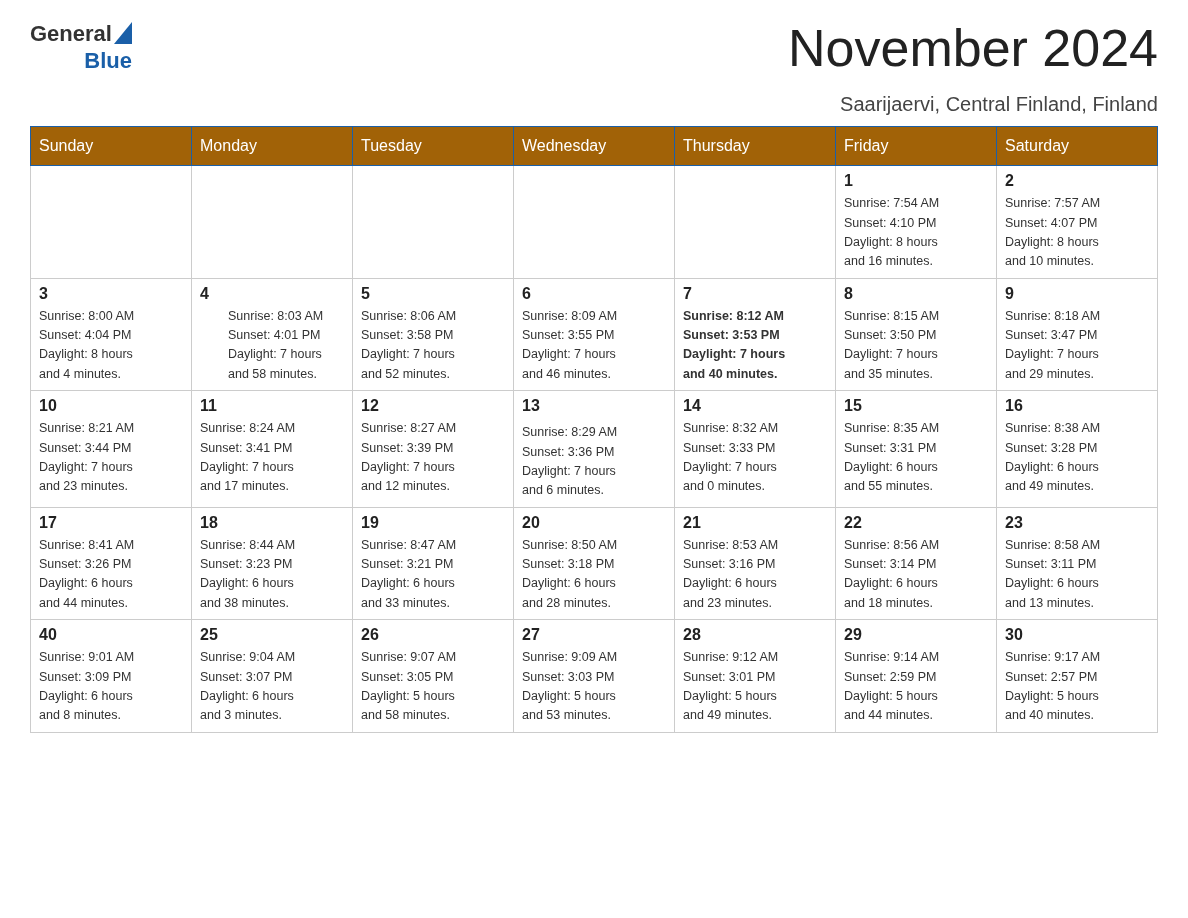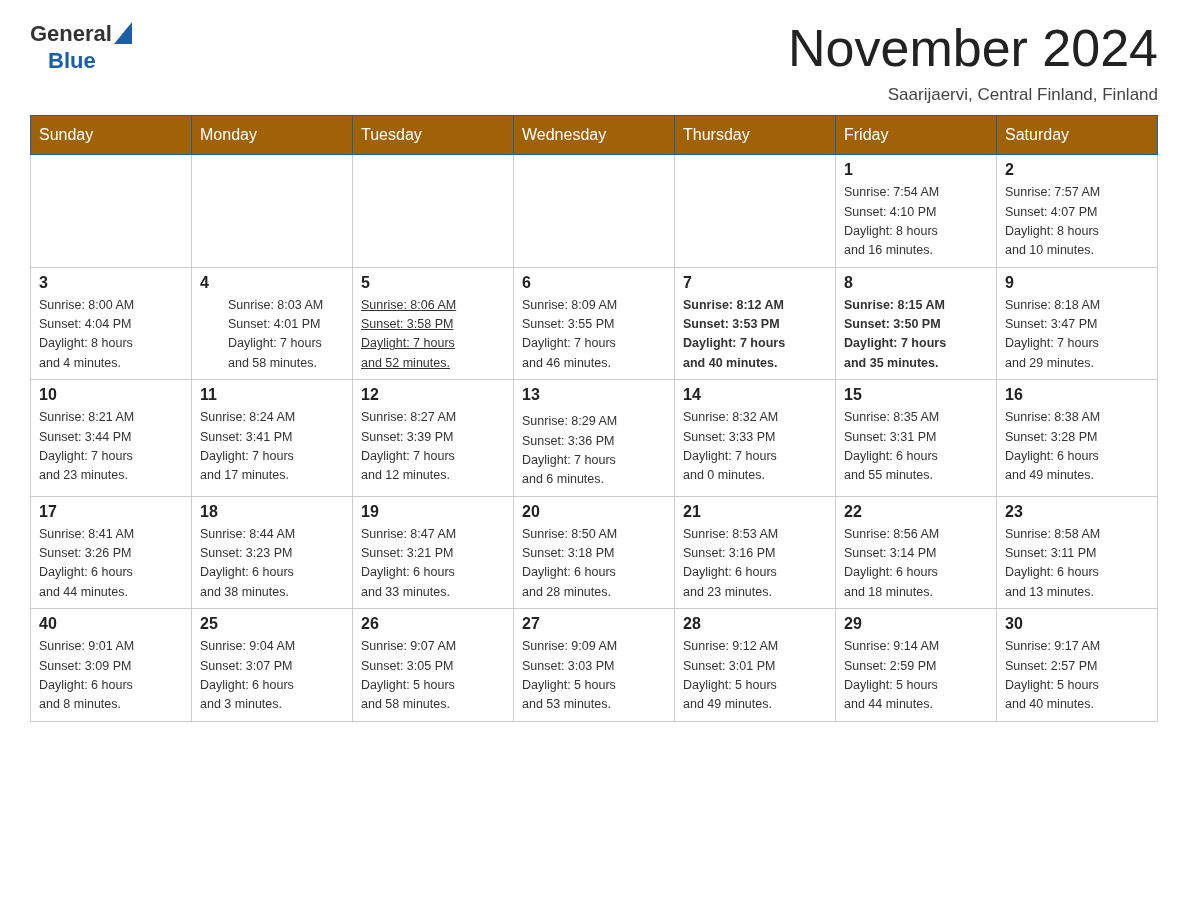--- a/index.html
+++ b/index.html
@@ -24,23 +24,23 @@
     .title-section {
       text-align: right;
     }
     .month-title {
       font-size: 52px;
       font-weight: normal;
       color: #222;
       line-height: 1.1;
     }
     .location-title {
-      font-size: 17px;
+      font-size: 20px;
       color: #444;
-      margin-top: 8px;
+      margin-top: 16px;
     }
     .calendar {
       width: 100%;
       border-collapse: collapse;
       margin-top: 10px;
     }
     .calendar th {
       background-color: #a16207;
       color: #fff;
       padding: 10px 8px;
@@ -70,21 +70,21 @@
     }
     .empty-cell {
       background: #fff;
     }
     tr.week-row td {
       height: 110px;
     }
     .logo-wrapper {
       display: flex;
       flex-direction: column;
-      align-items: flex-start;
+      align-items: flex-end;
     }
     .logo-line1 {
       display: flex;
       align-items: center;
     }
     .logo-line2 {
       font-size: 22px;
       font-weight: bold;
       color: #1a5fa8;
       margin-left: 18px;
@@ -155,42 +155,42 @@
         </td>
         <td>
           <span class="day-num">4</span>
           <div class="day-info" style="white-space: pre-line; margin-left: 28px;">Sunrise: 8:03 AM
 Sunset: 4:01 PM
 Daylight: 7 hours
 and 58 minutes.</div>
         </td>
         <td>
           <span class="day-num">5</span>
-          <div class="day-info" style="white-space: pre-line; text-decoration: underline;">Sunrise: 8:06 AM
+          <div class="day-info" style="white-space: pre-line;">Sunrise: 8:06 AM
 Sunset: 3:58 PM
 Daylight: 7 hours
 and 52 minutes.</div>
         </td>
         <td>
           <span class="day-num">6</span>
           <div class="day-info" style="white-space: pre-line;">Sunrise: 8:09 AM
 Sunset: 3:55 PM
 Daylight: 7 hours
 and 46 minutes.</div>
         </td>
         <td>
           <span class="day-num">7</span>
           <div class="day-info" style="white-space: pre-line; font-weight: bold;">Sunrise: 8:12 AM
 Sunset: 3:53 PM
 Daylight: 7 hours
 and 40 minutes.</div>
         </td>
         <td>
           <span class="day-num">8</span>
-          <div class="day-info" style="white-space: pre-line; font-weight: bold;">Sunrise: 8:15 AM
+          <div class="day-info" style="white-space: pre-line;">Sunrise: 8:15 AM
 Sunset: 3:50 PM
 Daylight: 7 hours
 and 35 minutes.</div>
         </td>
         <td>
           <span class="day-num">9</span>
           <div class="day-info" style="white-space: pre-line;">Sunrise: 8:18 AM
 Sunset: 3:47 PM
 Daylight: 7 hours
 and 29 minutes.</div>

